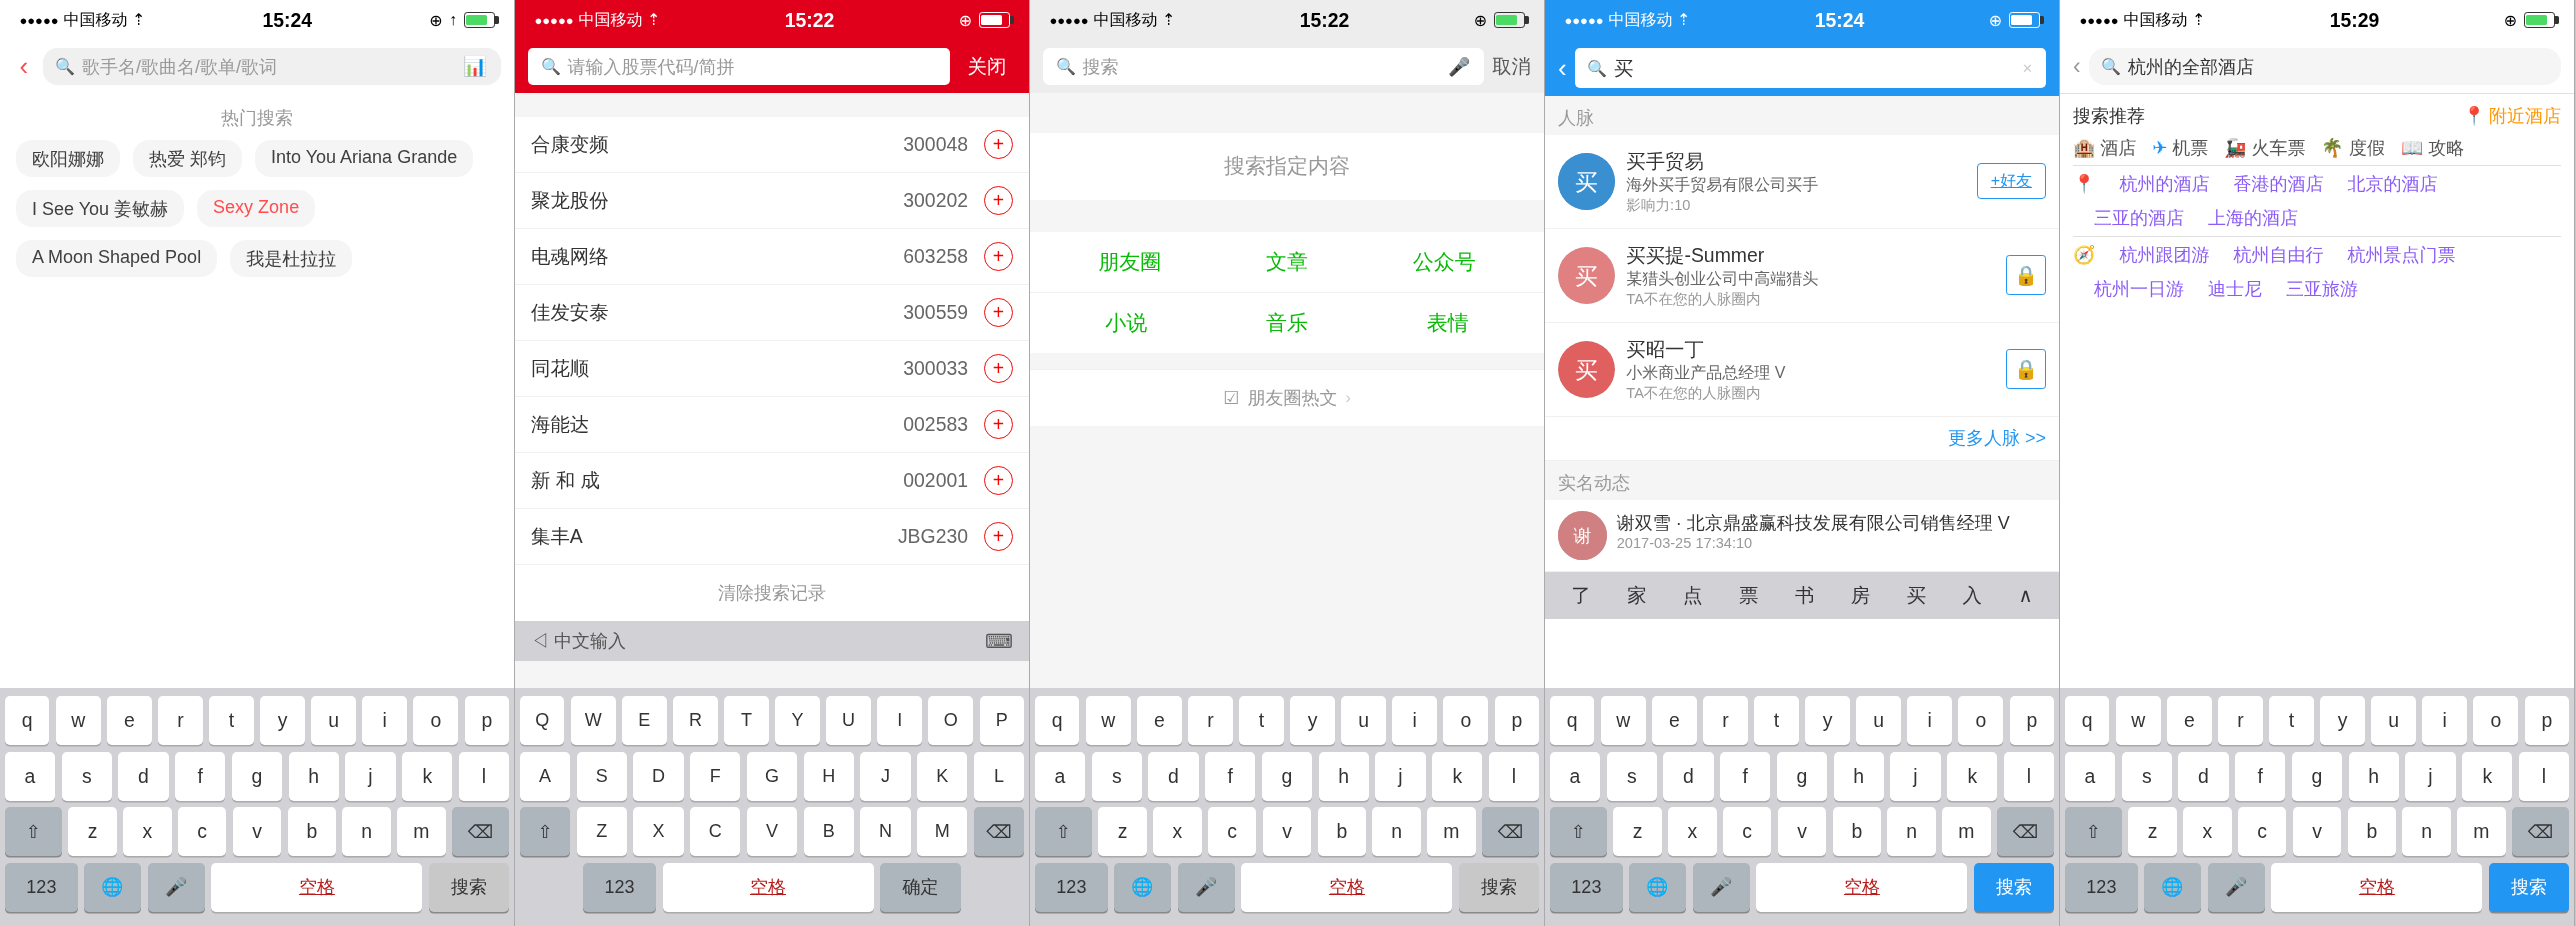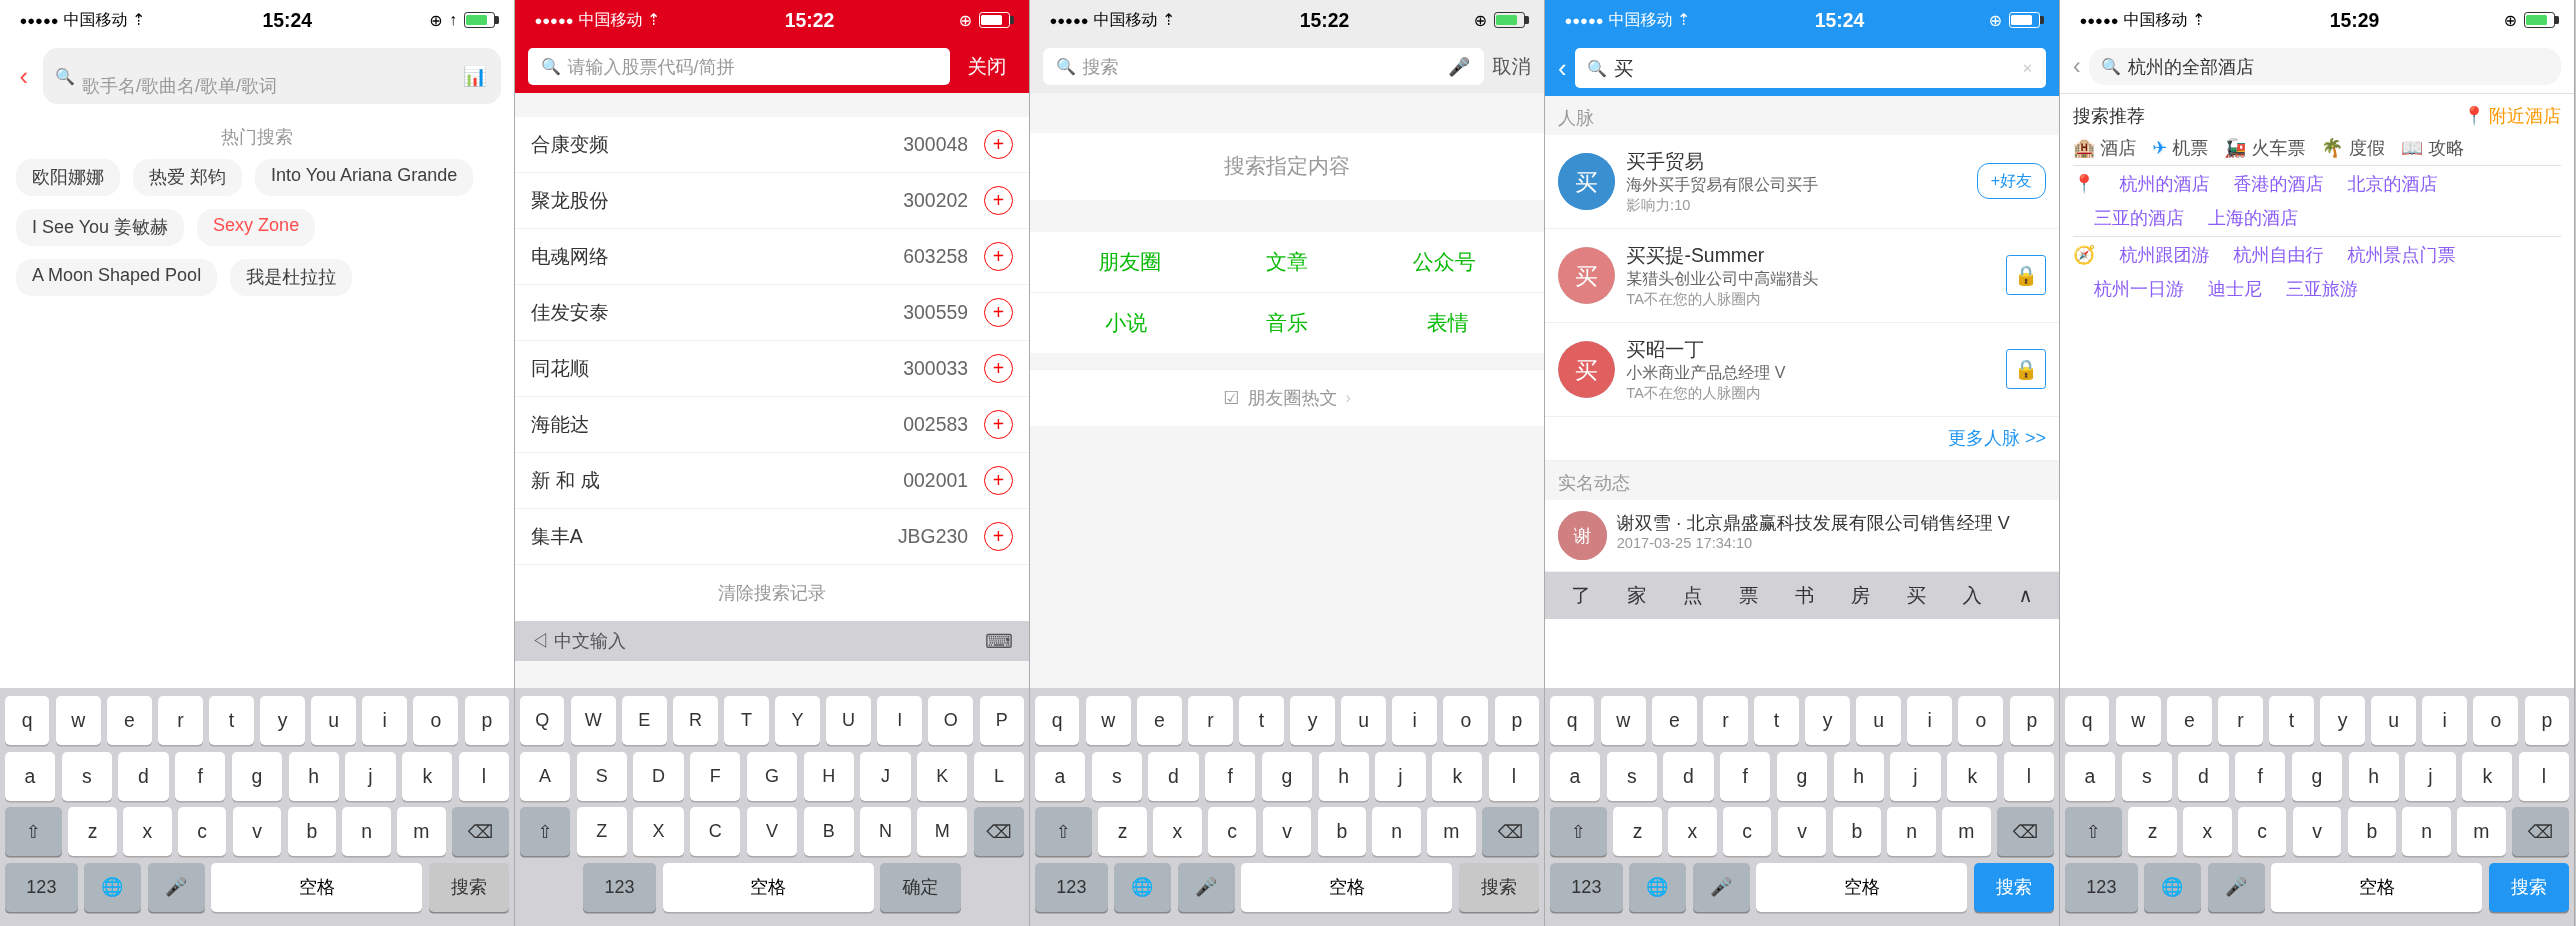--- a/index.html
+++ b/index.html
@@ -54,21 +54,21 @@
     .search-input-box {
       flex: 1;
       display: flex;
       align-items: center;
       background: #f0f0f0;
       border-radius: 14.6px;
       padding: 6.5px 13px;
       gap: 6.5px;
     }
     .search-icon-small { color: #999; font-size: 16px; }
-    .search-placeholder { color: #999; font-size: 18px; margin-top: 19px; }
+    .search-placeholder { color: #999; font-size: 18px; }
     .wave-icon { color: #f00; font-size: 19.4px; margin-left: auto; }
 
     .hot-search-title {
       text-align: center;
       color: #999;
       font-size: 18px;
       padding: 13px 0 9.7px;
     }
     .hot-tags {
       display: flex;
@@ -256,24 +256,25 @@
       font-size: 23px;
       color: #fff;
     }
     .person-info { flex: 1; }
     .person-name { font-size: 19.4px; color: #333; font-weight: 500; }
     .person-org { font-size: 16px; color: #666; }
     .person-influence { font-size: 14.6px; color: #999; }
     .connect-btn {
       padding: 6.5px 13px;
       border: 0.8px solid #2196F3;
-      border-radius: 12px;
+      border-radius: 4px;
       color: #2196F3;
       font-size: 16px;
       cursor: pointer;
+      text-decoration: underline;
     }
     .lock-btn {
       width: 40px;
       height: 40px;
       border: 0.8px solid #2196F3;
       border-radius: 3.2px;
       color: #2196F3;
       display: flex;
       align-items: center;
       justify-content: center;
@@ -406,21 +407,22 @@
       align-items: center;
       justify-content: center;
       font-size: 18px;
       box-shadow: 0 1.6px 0 #888;
       cursor: pointer;
     }
     .key-space {
       flex: 4;
       max-width: 211px;
       font-size: 18px;
-      color: #000000;
+      color: #b91c1c;
+      text-decoration: underline;
     }
     .key-numbers {
       min-width: 65px;
       max-width: 73px;
       font-size: 18px;
     }
     .key-search {
       background: #c8c8c8;
       min-width: 73px;
       max-width: 81px;

